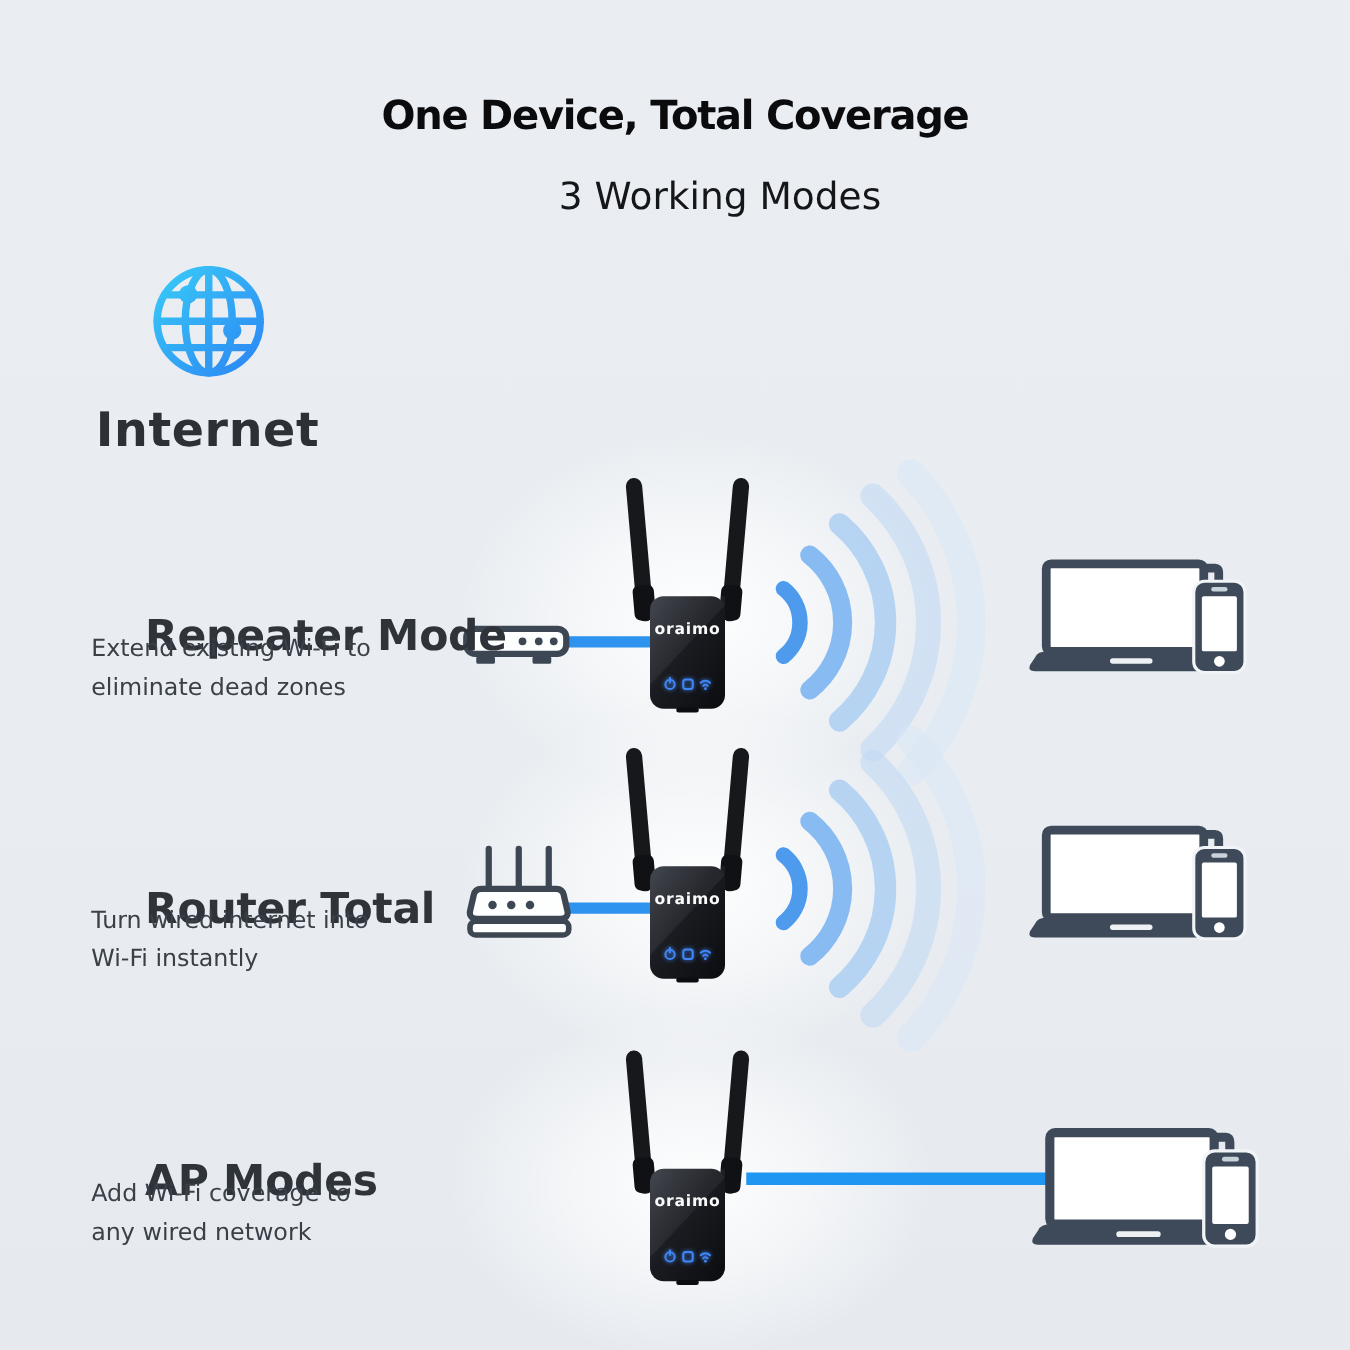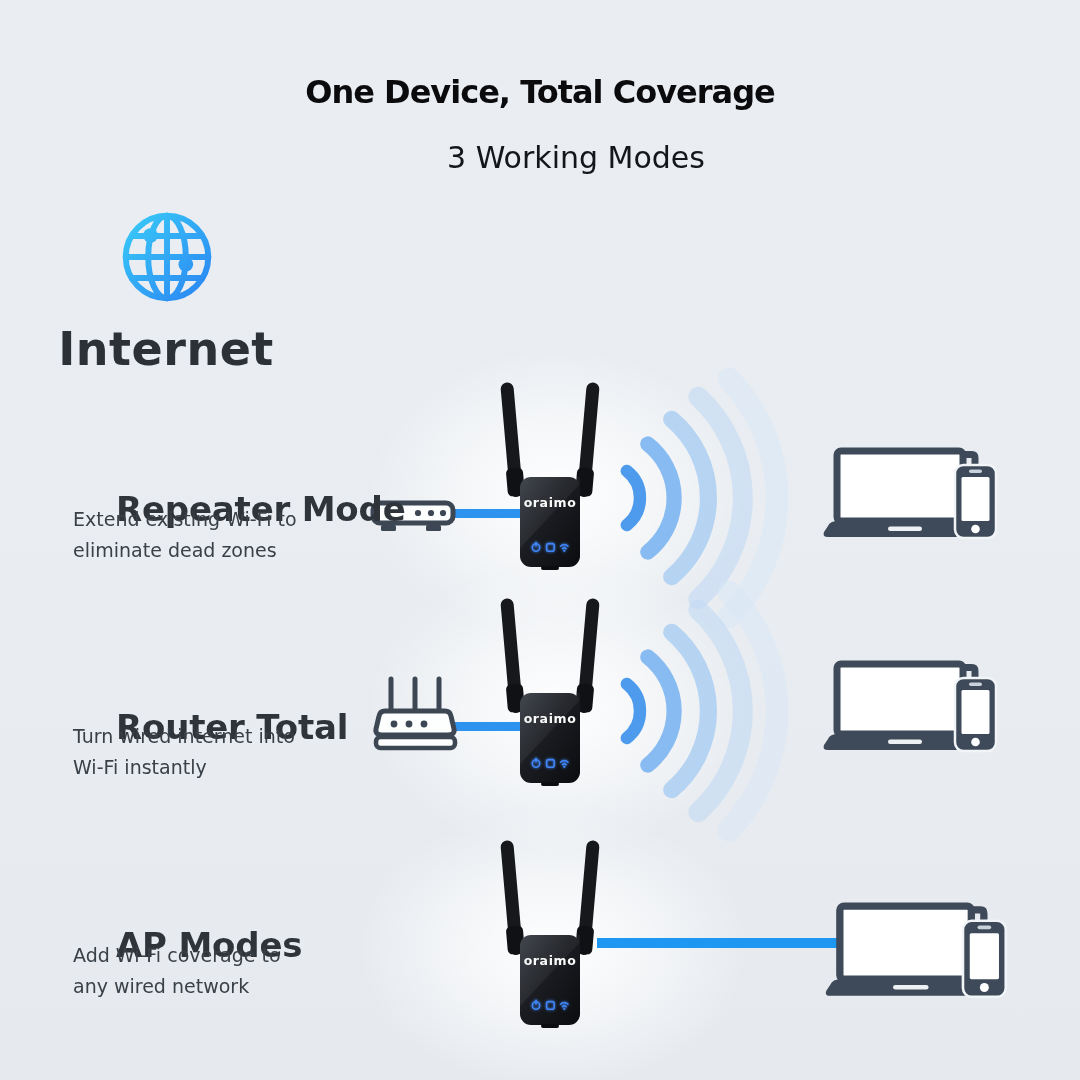--- a/index.html
+++ b/index.html
@@ -7,21 +7,21 @@
     background:linear-gradient(180deg,#eaeef3 0%,#e9edf1 55%,#e6eaef 100%);
     font-family:"DejaVu Sans","Liberation Sans",sans-serif;}
   .glow{position:absolute;z-index:0;pointer-events:none;
     background:radial-gradient(ellipse closest-side,rgba(255,255,255,.95) 0%,rgba(255,255,255,.55) 48%,rgba(255,255,255,0) 100%);}
   .page-title{position:absolute;left:0;top:52px;width:100%;text-align:center;
     font-size:32px;font-weight:800;color:#0b0b0d;letter-spacing:-1px;z-index:3;}
   .page-subtitle{position:absolute;left:0;top:140px;width:100%;text-align:center;
     font-size:30px;font-weight:500;color:#15161a;z-index:3;padding-left:36px;}
   .globe{position:absolute;left:112px;top:202px;width:110px;height:110px;z-index:2;}
   .internet-label{position:absolute;left:58px;top:322px;width:216px;text-align:center;
-    font-size:46px;font-weight:600;color:#2c3138;z-index:3;letter-spacing:.5px;}
+    font-size:38px;font-weight:600;color:#2c3138;z-index:3;letter-spacing:.5px;}
   .mode-title{position:absolute;left:72px;font-size:34px;font-weight:700;color:#2f343b;
     letter-spacing:-.2px;z-index:3;margin-left:44px;}
   .mode-desc{position:absolute;left:73px;font-size:19px;font-weight:500;color:#3a4048;
     line-height:31px;z-index:3;}
   .cable{position:absolute;height:9px;background:#2e93ee;border-radius:2px;z-index:1;}
   .wired-line{position:absolute;height:10px;background:#1e97f3;z-index:1;}
   svg.art{position:absolute;overflow:visible;}
   .z2{z-index:2;} .z1{z-index:1;}
 </style>
 </head>

